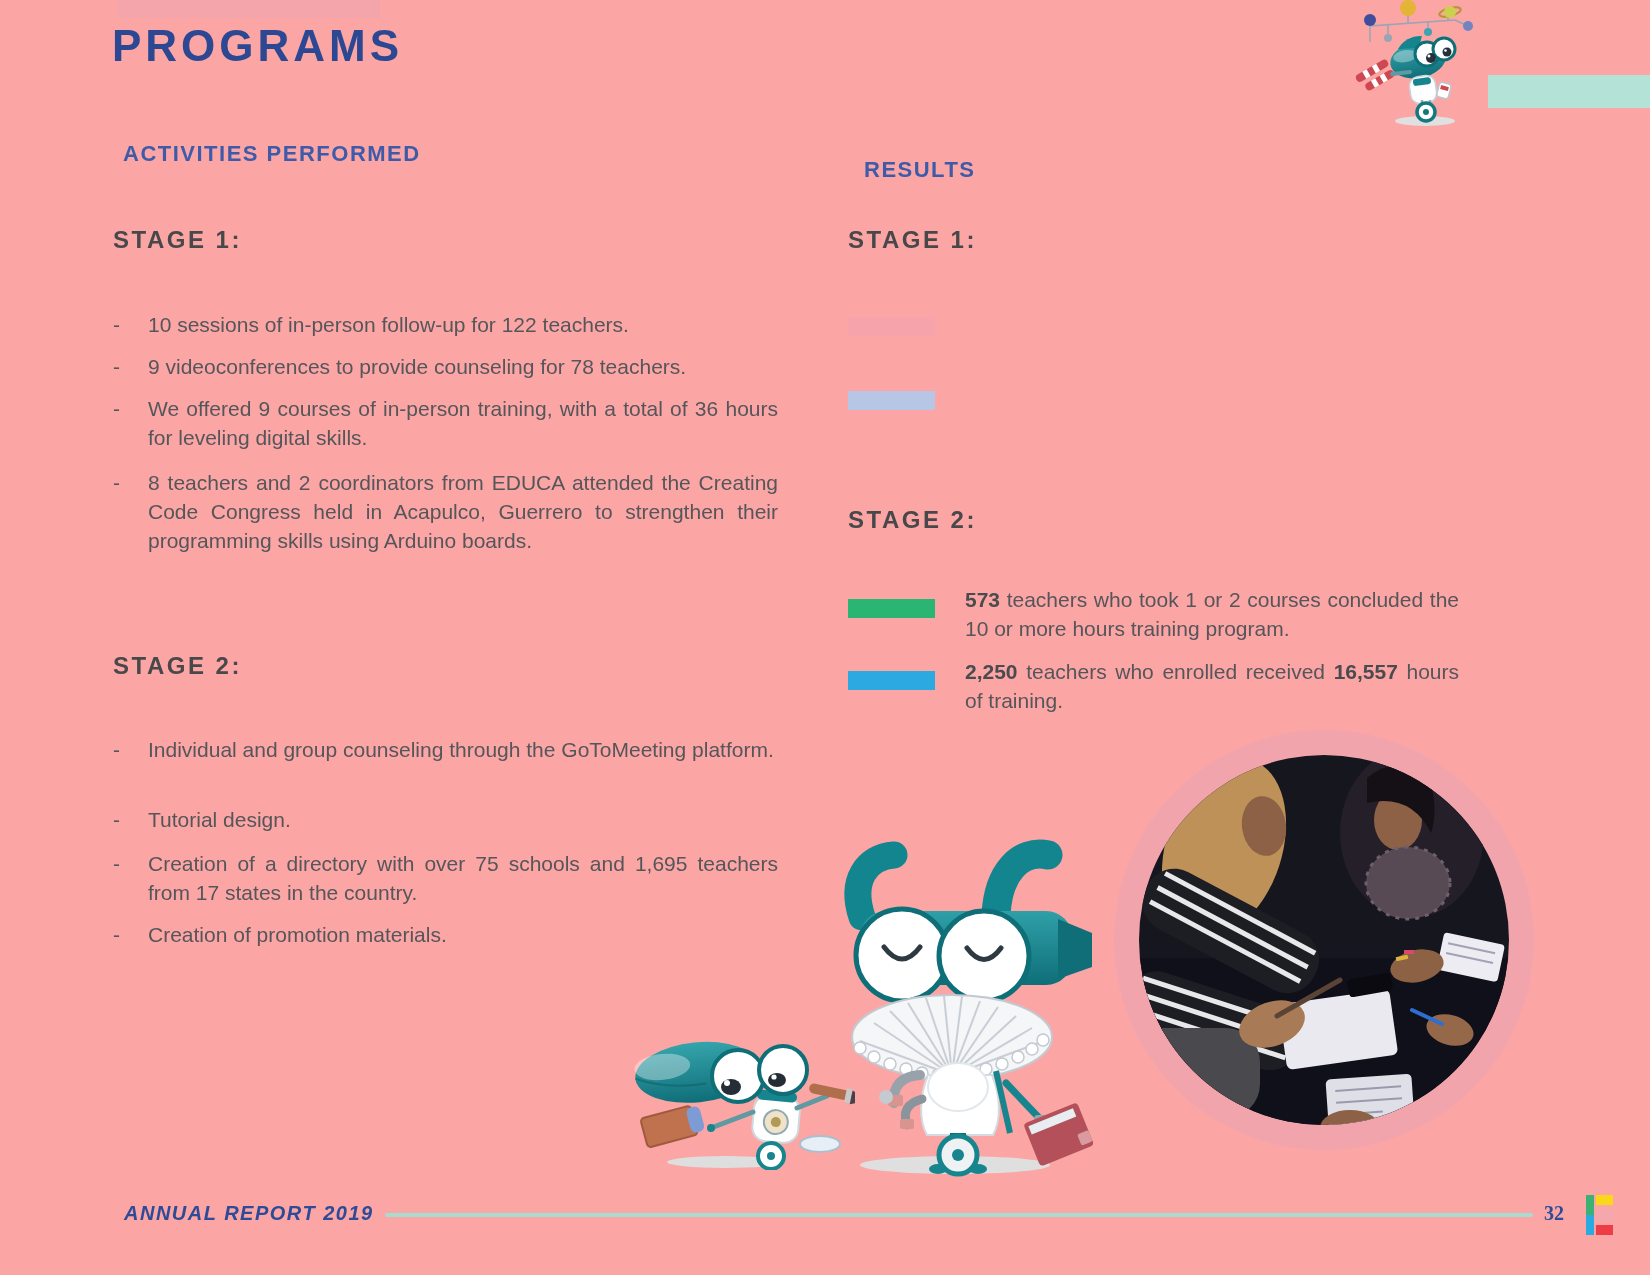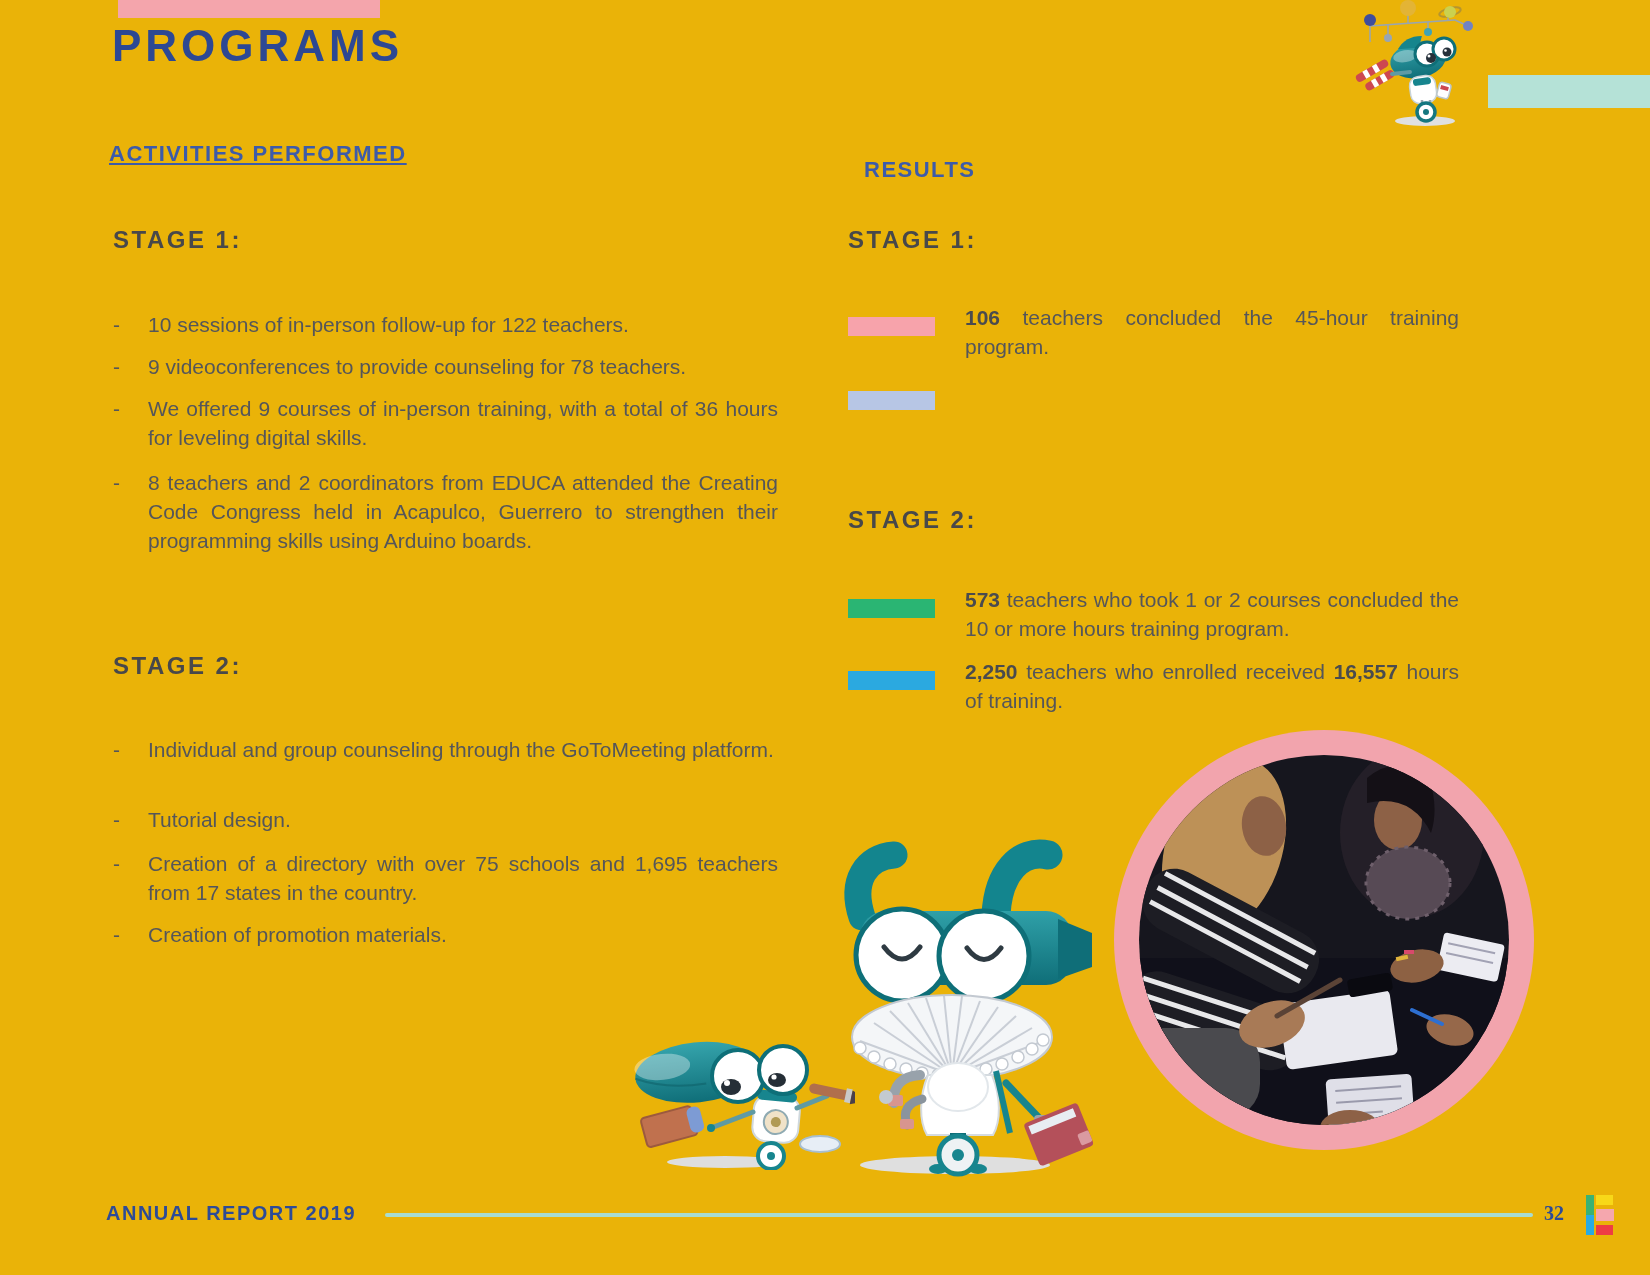--- a/index.html
+++ b/index.html
@@ -1,17 +1,17 @@
 <!DOCTYPE html>
 <html><head>
 <meta charset="utf-8">
 <style>
   html,body{margin:0;padding:0;background:#888;}
   .page{
-    position:relative;width:1650px;height:1275px;background:#eab308;
+    position:relative;width:1650px;height:1275px;background:#fca5a5;
     overflow:hidden;font-family:"Liberation Sans", sans-serif;
     margin:0 auto;
   }
   .abs{position:absolute;}
   .title{
     font-size:44px;font-weight:bold;letter-spacing:4px;color:#2D4893;line-height:1;
   }
   .section-heading{
     font-size:22px;font-weight:bold;letter-spacing:1.5px;color:#3D5BA9;line-height:1;
   }
@@ -96,21 +96,21 @@
     </g>
     <g transform="rotate(15 114 90)">
       <rect x="108" y="83" width="12" height="15" rx="3" fill="#FFFFFF" stroke="#BCC7CC" stroke-width="1.5"></rect>
       <rect x="110" y="86" width="8" height="4" fill="#CD4850"></rect>
     </g>
     <path d="M92,100 L92,107 M100,100 L100,107" stroke="#9AA7AD" stroke-width="2.5"></path>
     <circle cx="96" cy="112" r="9" fill="#FFFFFF" stroke="#15777F" stroke-width="3.5"></circle>
     <circle cx="96" cy="112" r="3" fill="#15777F"></circle>
   </svg>
 
-  <h2 class="abs section-heading" style="left:109px;top:143px;margin:0;text-decoration:underline;">ACTIVITIES PERFORMED</h2>
+  <h2 class="abs section-heading" style="left:123px;top:143px;margin:0;">ACTIVITIES PERFORMED</h2>
 
   <h3 class="abs stage-heading" style="left:113px;top:228px;margin:0;">STAGE 1:</h3>
 
   <div class="abs bullet" style="left:113px;top:310px;">
     <span class="dash">-</span>
     <p>10 sessions of in-person follow-up for 122 teachers.</p>
   </div>
   <div class="abs bullet" style="left:113px;top:352px;">
     <span class="dash">-</span>
     <p>9 videoconferences to provide counseling for 78 teachers.</p>
@@ -141,21 +141,20 @@
   <div class="abs bullet" style="left:113px;top:920px;">
     <span class="dash">-</span>
     <p>Creation of promotion materials.</p>
   </div>
 
   <h2 class="abs section-heading" style="left:848px;top:143px;margin:16px;">RESULTS</h2>
 
   <h3 class="abs stage-heading" style="left:848px;top:228px;margin:0;">STAGE 1:</h3>
 
   <span class="abs swatch" style="left: 848px; top: 317px; background: rgb(247, 163, 171);"></span>
-  <p class="abs result-row-text justify" style="left:965px;top:303px;"><b>106</b><span> teachers concluded the 45-hour training program.</span></p>
 
   <span class="abs swatch" style="left: 848px; top: 391px; background: rgb(183, 198, 229);"></span>
 
   <h3 class="abs stage-heading" style="left:848px;top:508px;margin:0;">STAGE 2:</h3>
 
   <span class="abs swatch" style="left: 848px; top: 599px; background: rgb(42, 181, 115);"></span>
   <p class="abs result-row-text justify" style="left:965px;top:585px;"><b>573</b><span> teachers who took 1 or 2 courses concluded the 10 or more hours training program.</span></p>
 
   <span class="abs swatch" style="left: 848px; top: 671px; background: rgb(43, 169, 224);"></span>
   <p class="abs result-row-text justify" style="left:965px;top:657px;"><b>2,250</b><span> teachers who enrolled received </span><b>16,557</b><span> hours of training.</span></p>
@@ -313,21 +312,21 @@
       <rect x="234" y="280" width="48" height="9" fill="#E8EDF2"></rect>
       <rect x="276" y="306" width="12" height="12" rx="2" fill="#DA9AA0"></rect>
     </g>
     <rect x="150" y="298" width="16" height="16" fill="#0F6E78"></rect>
     <circle cx="158" cy="320" r="19" fill="#EEF2F4" stroke="#17858E" stroke-width="5"></circle>
     <circle cx="158" cy="320" r="6" fill="#17858E"></circle>
     <ellipse cx="138" cy="334" rx="9" ry="5" fill="#17858E"></ellipse>
     <ellipse cx="178" cy="334" rx="9" ry="5" fill="#17858E"></ellipse>
   </svg>
 
-  <div class="abs footer-text" style="left:106px;top:1203px;">ANNUAL REPORT 2019</div>
+  <div class="abs footer-text" style="left:124px;top:1203px;font-style:italic;">ANNUAL REPORT 2019</div>
   <div class="abs footer-line" style="left: 385px; top: 1213px; background: rgb(168, 220, 209);"></div>
   <div class="abs page-num" style="left:1544px;top:1203px;font-family:Liberation Serif, serif;">32</div>
 
   <div class="abs logo" style="left:1586px;top:1194px;">
     <div style="left: 0px; top: 1px; width: 8px; height: 20px; background: rgb(59, 178, 115);"></div>
     <div style="left: 0px; top: 21px; width: 8px; height: 20px; background: rgb(41, 171, 226);"></div>
     <div style="left: 10px; top: 1px; width: 17px; height: 10px; background: rgb(248, 216, 24);"></div>
     <div style="left: 10px; top: 15px; width: 18px; height: 12px; background: rgb(245, 167, 174);"></div>
     <div style="left: 10px; top: 31px; width: 17px; height: 10px; background: rgb(238, 61, 68);"></div>
   </div>

